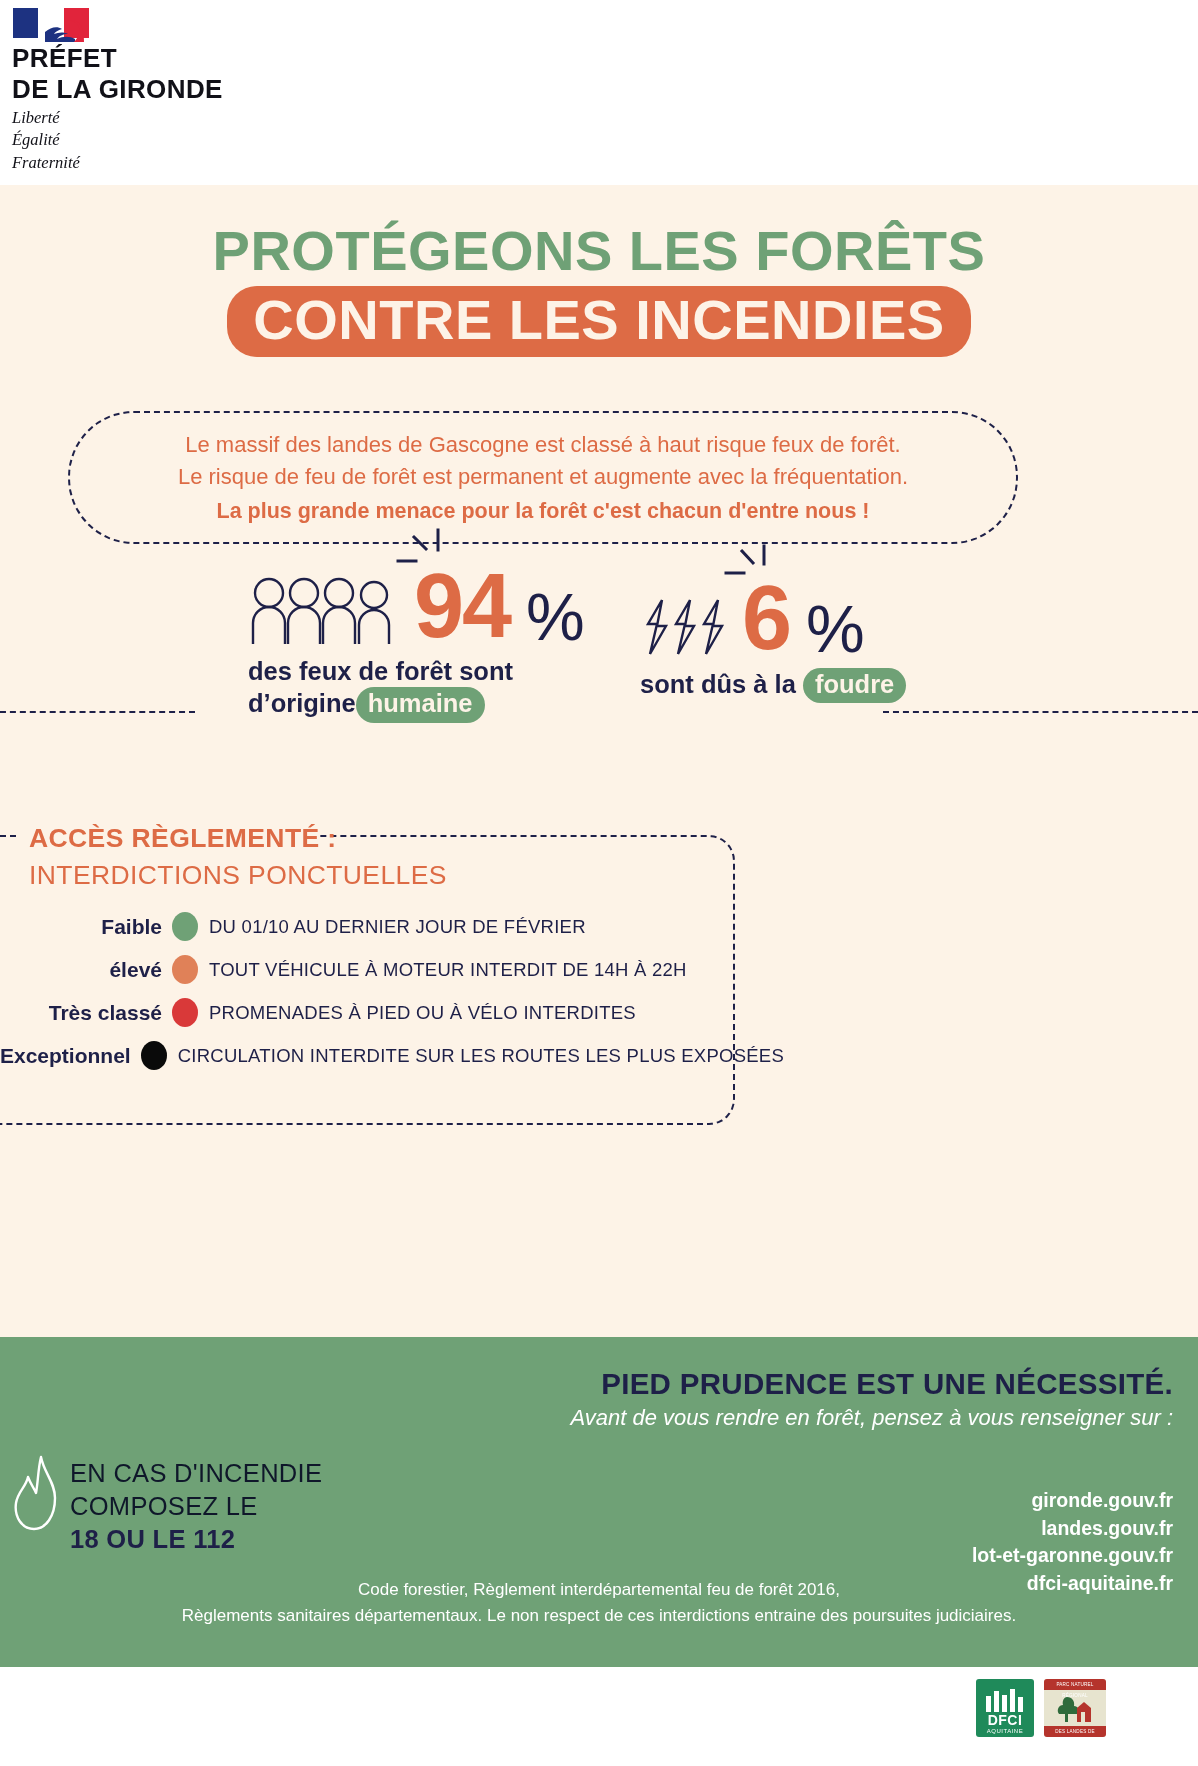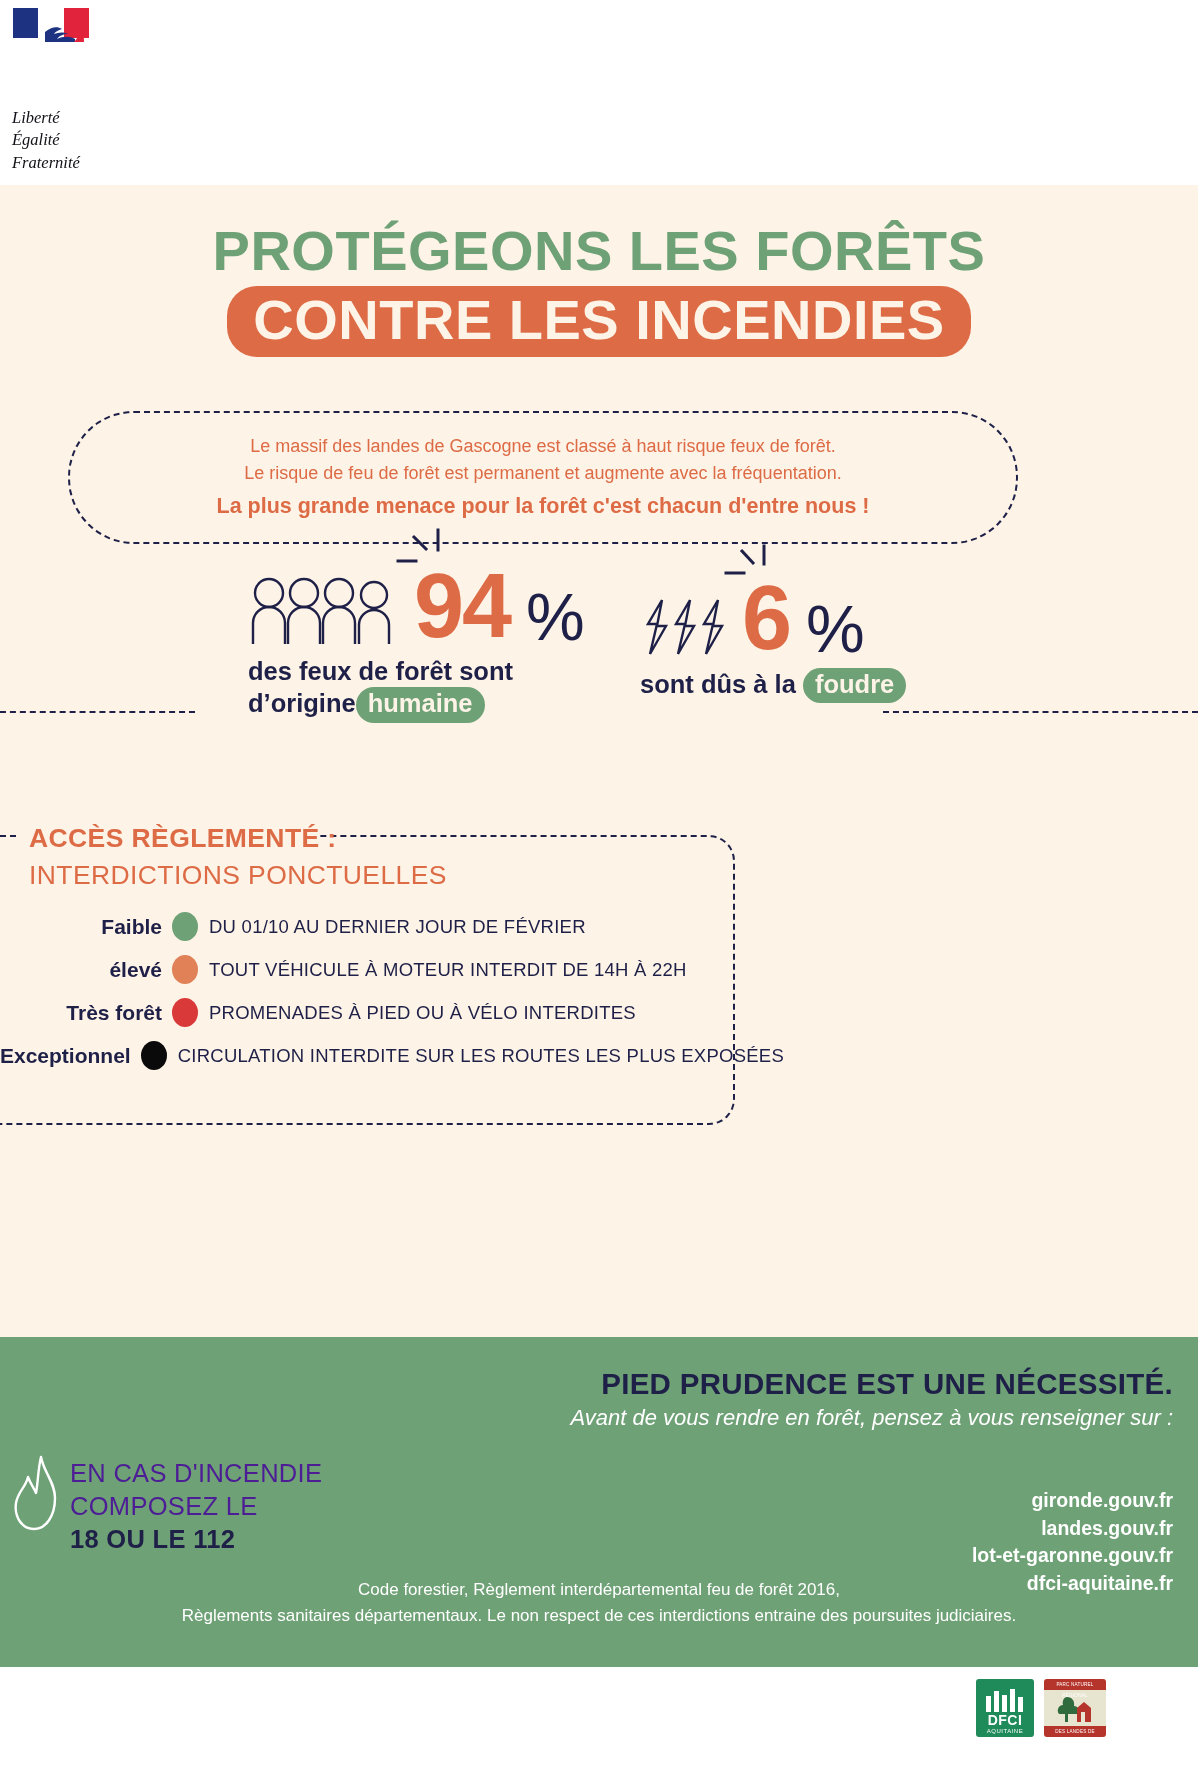--- a/index.html
+++ b/index.html
@@ -120,21 +120,21 @@
     height: 133px;
     border: 2px dashed var(--navy);
     border-radius: 66px;
     display: flex;
     flex-direction: column;
     align-items: center;
     justify-content: center;
     gap: 3px;
   }
   .intro-line {
-    font-size: 18px;
+    font-size: 22px;
     color: var(--orange);
     line-height: 1.32;
     text-align: center;
     white-space: nowrap;
   }
   .intro-line.bold { font-weight: bold; font-size: 21.5px; margin-top: 3px; }
 
   
   .rule-left, .rule-right {
     position: absolute;
@@ -303,21 +303,21 @@
     color: #ffffff;
     line-height: 1.42;
     white-space: nowrap;
   }
   .emergency {
     position: absolute;
     left: 70px; top: 120px;
   }
   .emergency-l1, .emergency-l2 {
     font-size: 25.5px;
-    color: #4c1d95;
+    color: #0f172a;
     line-height: 1.3;
     letter-spacing: 0.3px;
     white-space: nowrap;
   }
   .emergency-num {
     font-size: 25.5px;
     font-weight: bold;
     color: var(--navy);
     letter-spacing: 0.3px;
     line-height: 1.3;
@@ -403,20 +403,24 @@
 
   <div class="header">
     <div class="flag">
       <div class="bl"></div>
         <div class="wh"></div>
         <div class="rd"></div>
       <svg class="marianne-glyph" viewBox="0 0 44 26">
         <path d="M2 14 C8 9 14 8 19 11 C15 12 12 14 11 16 C16 14 21 14 25 16 C20 16 16 18 14 21 C20 18 27 18 32 21 L32 24 L2 24 Z" fill="#1d3281"></path>
         <path d="M24 3 C30 2 35 5 36 10 C37 15 35 20 31 24 L41 24 C41 16 40 9 36 5 C33 2 28 1 24 3 Z" fill="#e1243b"></path>
       </svg>
+    </div>
+    <div class="prefet">
+      <div>PRÉFET</div>
+      <div>DE LA GIRONDE</div>
     </div>
     <div class="devise">
       <div>Liberté</div>
       <div>Égalité</div>
       <div>Fraternité</div>
     </div>
   </div>
 
   <div class="main">
 
@@ -515,21 +519,21 @@
           <div class="legend-label">Faible</div>
           <div class="legend-dot" style="background:#6fa176"></div>
           <div class="legend-text">DU 01/10 AU DERNIER JOUR DE FÉVRIER</div>
         </div>
         <div class="legend-row">
           <div class="legend-label">élevé</div>
           <div class="legend-dot" style="background:#e08158"></div>
           <div class="legend-text">TOUT VÉHICULE À MOTEUR INTERDIT DE 14H À 22H</div>
         </div>
         <div class="legend-row">
-          <div class="legend-label">Très forêt</div>
+          <div class="legend-label">Très classé</div>
           <div class="legend-dot" style="background:#d93939"></div>
           <div class="legend-text">PROMENADES À PIED OU À VÉLO INTERDITES</div>
         </div>
         <div class="legend-row">
           <div class="legend-label">Exceptionnel</div>
           <div class="legend-dot" style="background:#0a0a0a"></div>
           <div class="legend-text">CIRCULATION INTERDITE SUR LES ROUTES LES PLUS EXPOSÉES</div>
         </div>
       </div>
     </div>

